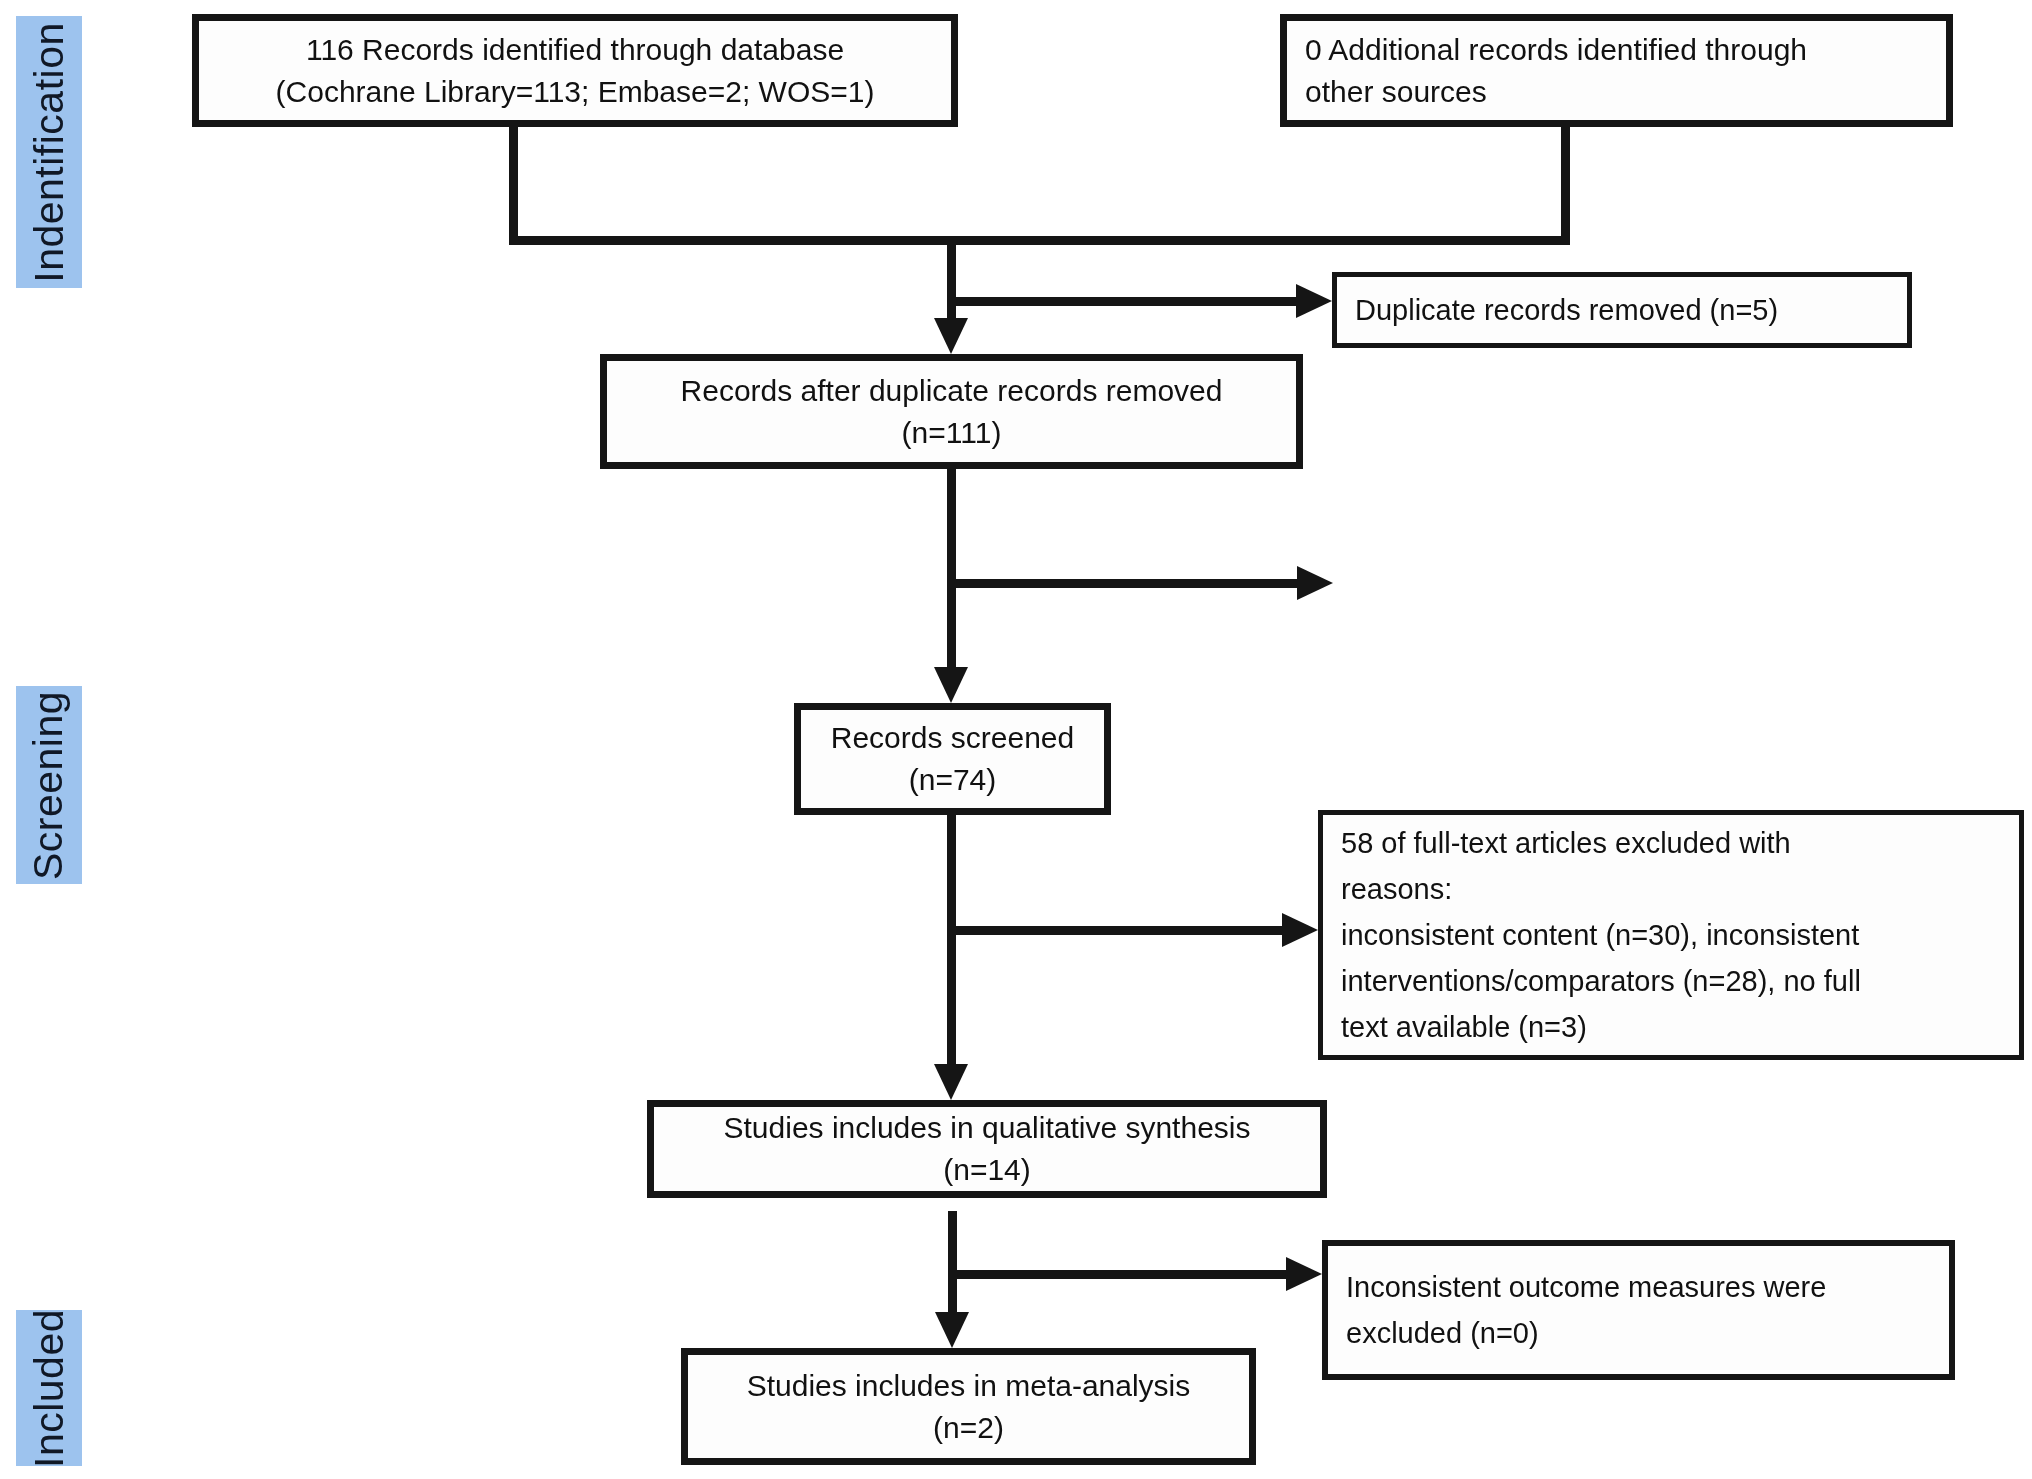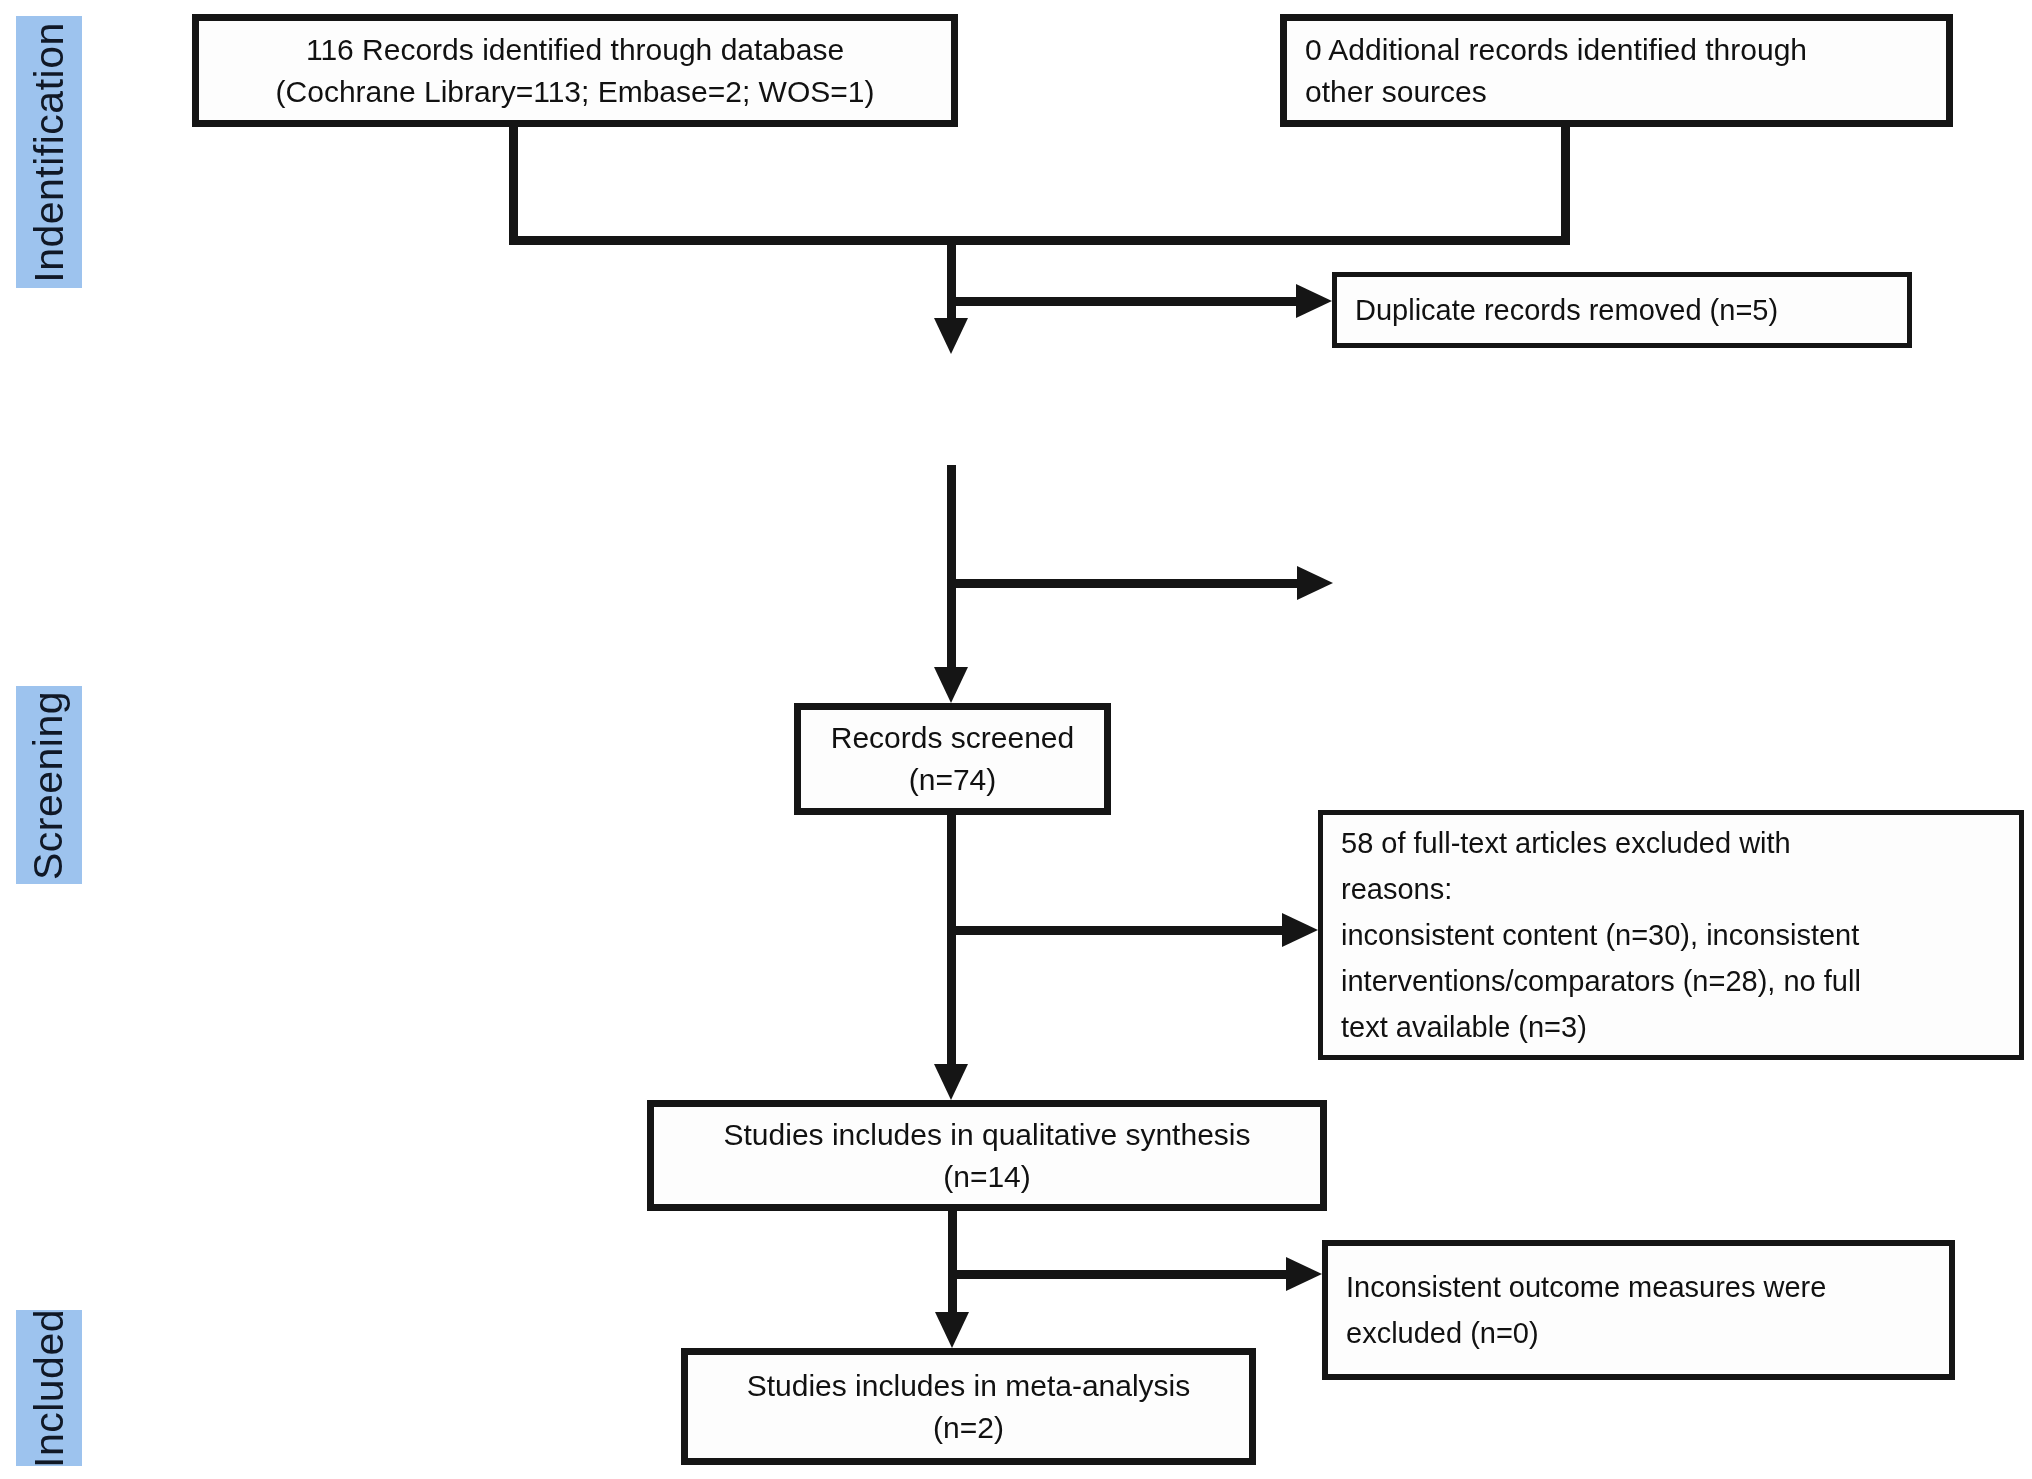--- a/index.html
+++ b/index.html
@@ -121,36 +121,40 @@
 
   <div class="box left-pad" style="left:1280px;top:14px;width:673px;height:113px;">
     <div class="box-text">0 Additional records identified through
 other sources</div>
   </div>
 
   <div class="box side" style="left:1332px;top:272px;width:580px;height:76px;">
     <div class="box-text">Duplicate records removed (n=5)</div>
   </div>
 
+  <div class="box" style="left:600px;top:354px;width:703px;height:115px;">
+    <div class="box-text">Records after duplicate records removed
+(n=111)</div>
+  </div>
 
 
   <div class="box" style="left:794px;top:703px;width:317px;height:112px;">
     <div class="box-text">Records screened
 (n=74)</div>
   </div>
 
   <div class="box side" style="left:1318px;top:810px;width:706px;height:250px;">
     <div class="box-text">58 of full-text articles excluded with
 reasons:
 inconsistent content (n=30), inconsistent
 interventions/comparators (n=28), no full
 text available (n=3)</div>
   </div>
 
-  <div class="box" style="left:647px;top:1100px;width:680px;height:111px;">
+  <div class="box" style="left:647px;top:1100px;width:680px;height:98px;">
     <div class="box-text">Studies includes in qualitative synthesis
 (n=14)</div>
   </div>
 
   <div class="box side-thick" style="left:1322px;top:1240px;width:633px;height:140px;">
     <div class="box-text">Inconsistent outcome measures were
 excluded (n=0)</div>
   </div>
 
   <div class="box" style="left:681px;top:1348px;width:575px;height:117px;">

